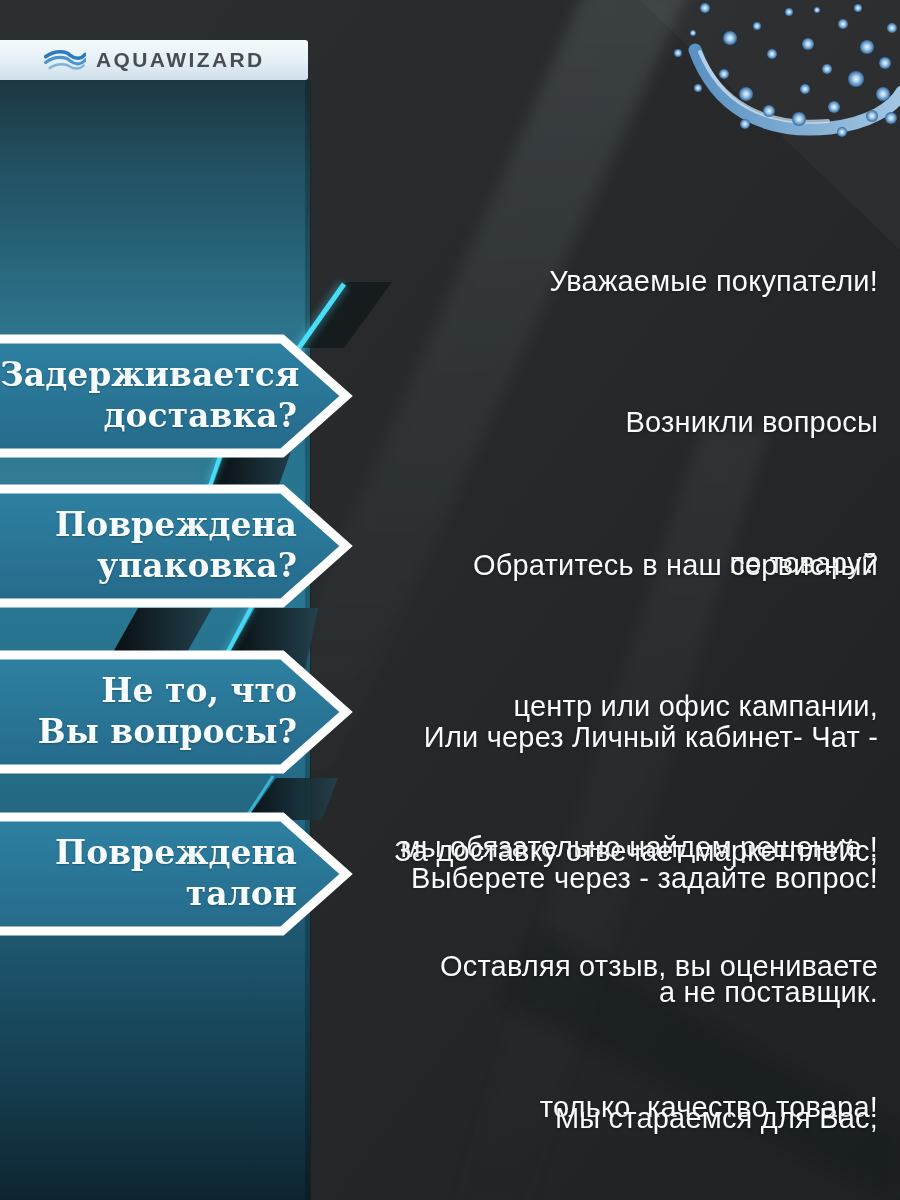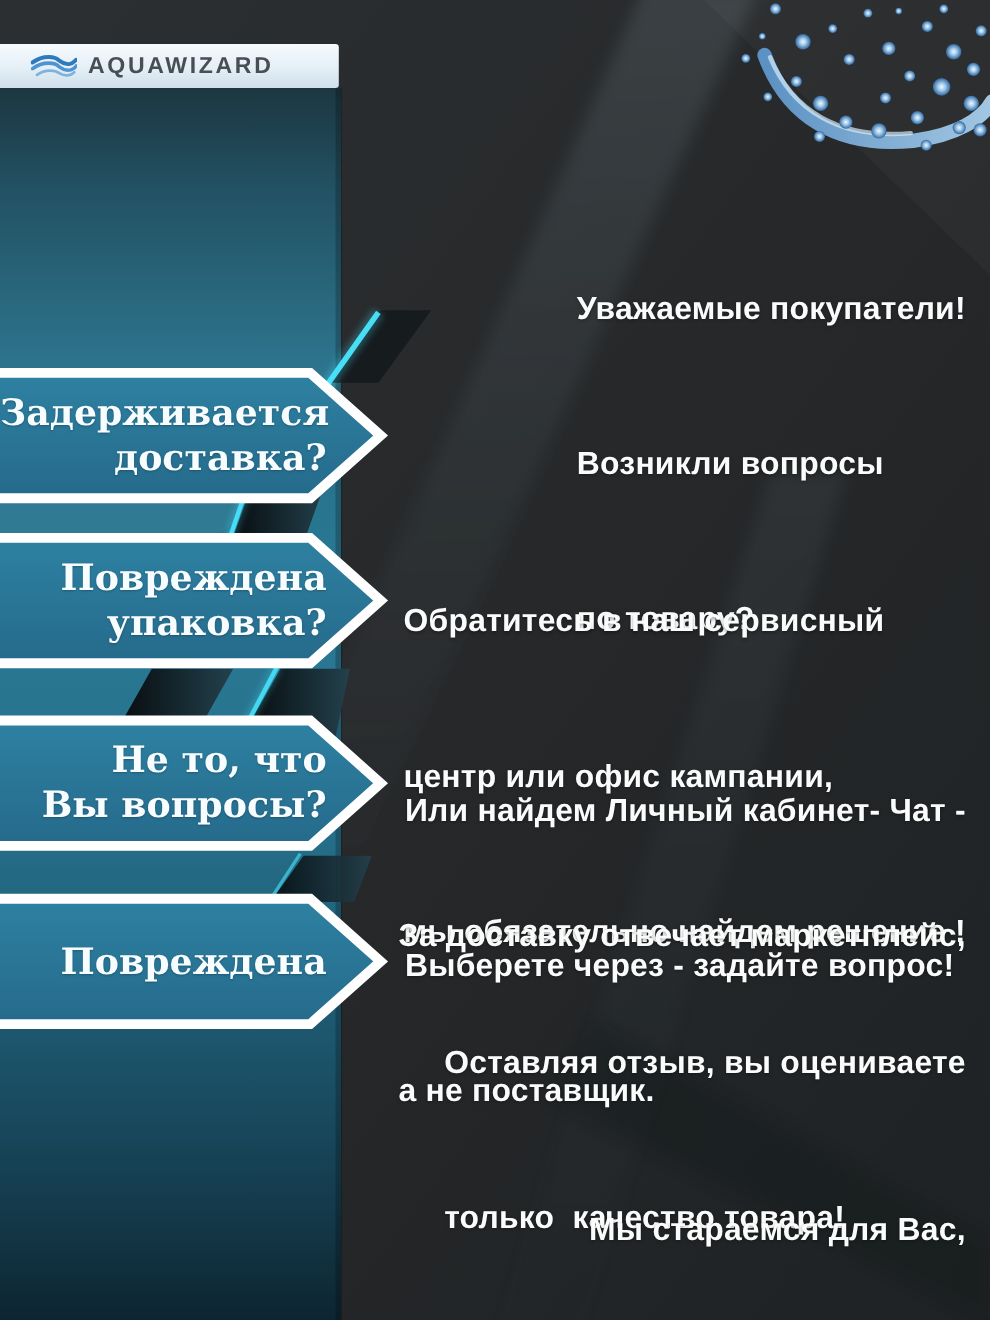--- a/index.html
+++ b/index.html
@@ -6,40 +6,40 @@
   .canvas{
     position:relative;width:900px;height:1200px;overflow:hidden;
     background:#26282a;font-family:"Liberation Sans",sans-serif;
   }
   .bg{position:absolute;left:0;top:0;}
   
   .logo-bar{
     position:absolute;left:0;top:40px;width:308px;height:40px;
     background:linear-gradient(180deg,#f6fbfe 0%,#e4eff6 55%,#cfdfe9 100%);
     border-radius:0 3px 3px 0;
-    display:flex;align-items:center;padding-left:28px;box-sizing:border-box;gap:10px;
+    display:flex;align-items:center;padding-left:44px;box-sizing:border-box;gap:10px;
   }
   .logo-text{
     font-size:21px;font-weight:bold;letter-spacing:2.4px;color:#494e54;
   }
   
   .banner{position:absolute;left:0;width:352px;height:96px;}
   .banner svg{position:absolute;left:0;top:0;overflow:visible;}
   .banner-text{
     position:absolute;left:0;top:0;width:297px;height:124px;
     display:flex;flex-direction:column;justify-content:center;
     text-align:right;color:#f7fcfe;
     font-family:"DejaVu Serif","Liberation Serif",serif;font-weight:bold;
     font-size:33px;line-height:1.23;
     text-shadow:0 1px 2px rgba(0,0,0,.25);
   }
   
   .msg{
-    position:absolute;right:22px;text-align:left;color:#fafbfb;
-    font-weight:bold;font-size:29px;line-height:47px;
+    position:absolute;right:22px;text-align:right;color:#fafbfb;
+    font-weight:normal;font-size:29px;line-height:47px;
     white-space:pre-wrap;letter-spacing:.2px;
     text-shadow:0 1px 3px rgba(0,0,0,.35);
   }
 </style>
 </head>
 <body>
 
 <div class="canvas">
 
   <svg class="bg" width="900" height="1200" viewBox="0 0 900 1200">
@@ -186,38 +186,39 @@
       <div>Вы вопросы?</div>
     </div>
   </div>
 
   <div class="banner" style="top:812px">
     <svg width="352" height="124" viewBox="0 0 352 124">
       <polygon points="-20,5 282,5 346,62 282,119 -20,119" fill="url(#bannerFill)" stroke="#ffffff" stroke-width="9" stroke-linejoin="miter"></polygon>
     </svg>
     <div class="banner-text">
       <div>Повреждена</div>
+      <div>талон</div>
     </div>
   </div>
 
   <div class="msg" style="top:164px">
     <div>Уважаемые покупатели!</div>
     <div>Возникли вопросы</div>
     <div>по товару?</div>
   </div>
 
 
   <div class="msg" style="top:448px">
     <div>Обратитесь в наш сервисный</div>
     <div>центр или офис кампании,</div>
     <div>мы обязательно найдем решение !</div>
   </div>
 
   <div class="msg" style="top:620px">
-    <div>Или найдем Личный кабинет- Чат -</div>
+    <div>Или через Личный кабинет- Чат -</div>
     <div>Выберете через - задайте вопрос!</div>
   </div>
 
   <div class="msg" style="top:734px">
     <div>За доставку отвечает маркетплейс,</div>
     <div>а не поставщик.</div>
   </div>
 
   <div class="msg" style="top:849px">
     <div>Оставляя отзыв, вы оцениваете</div>

